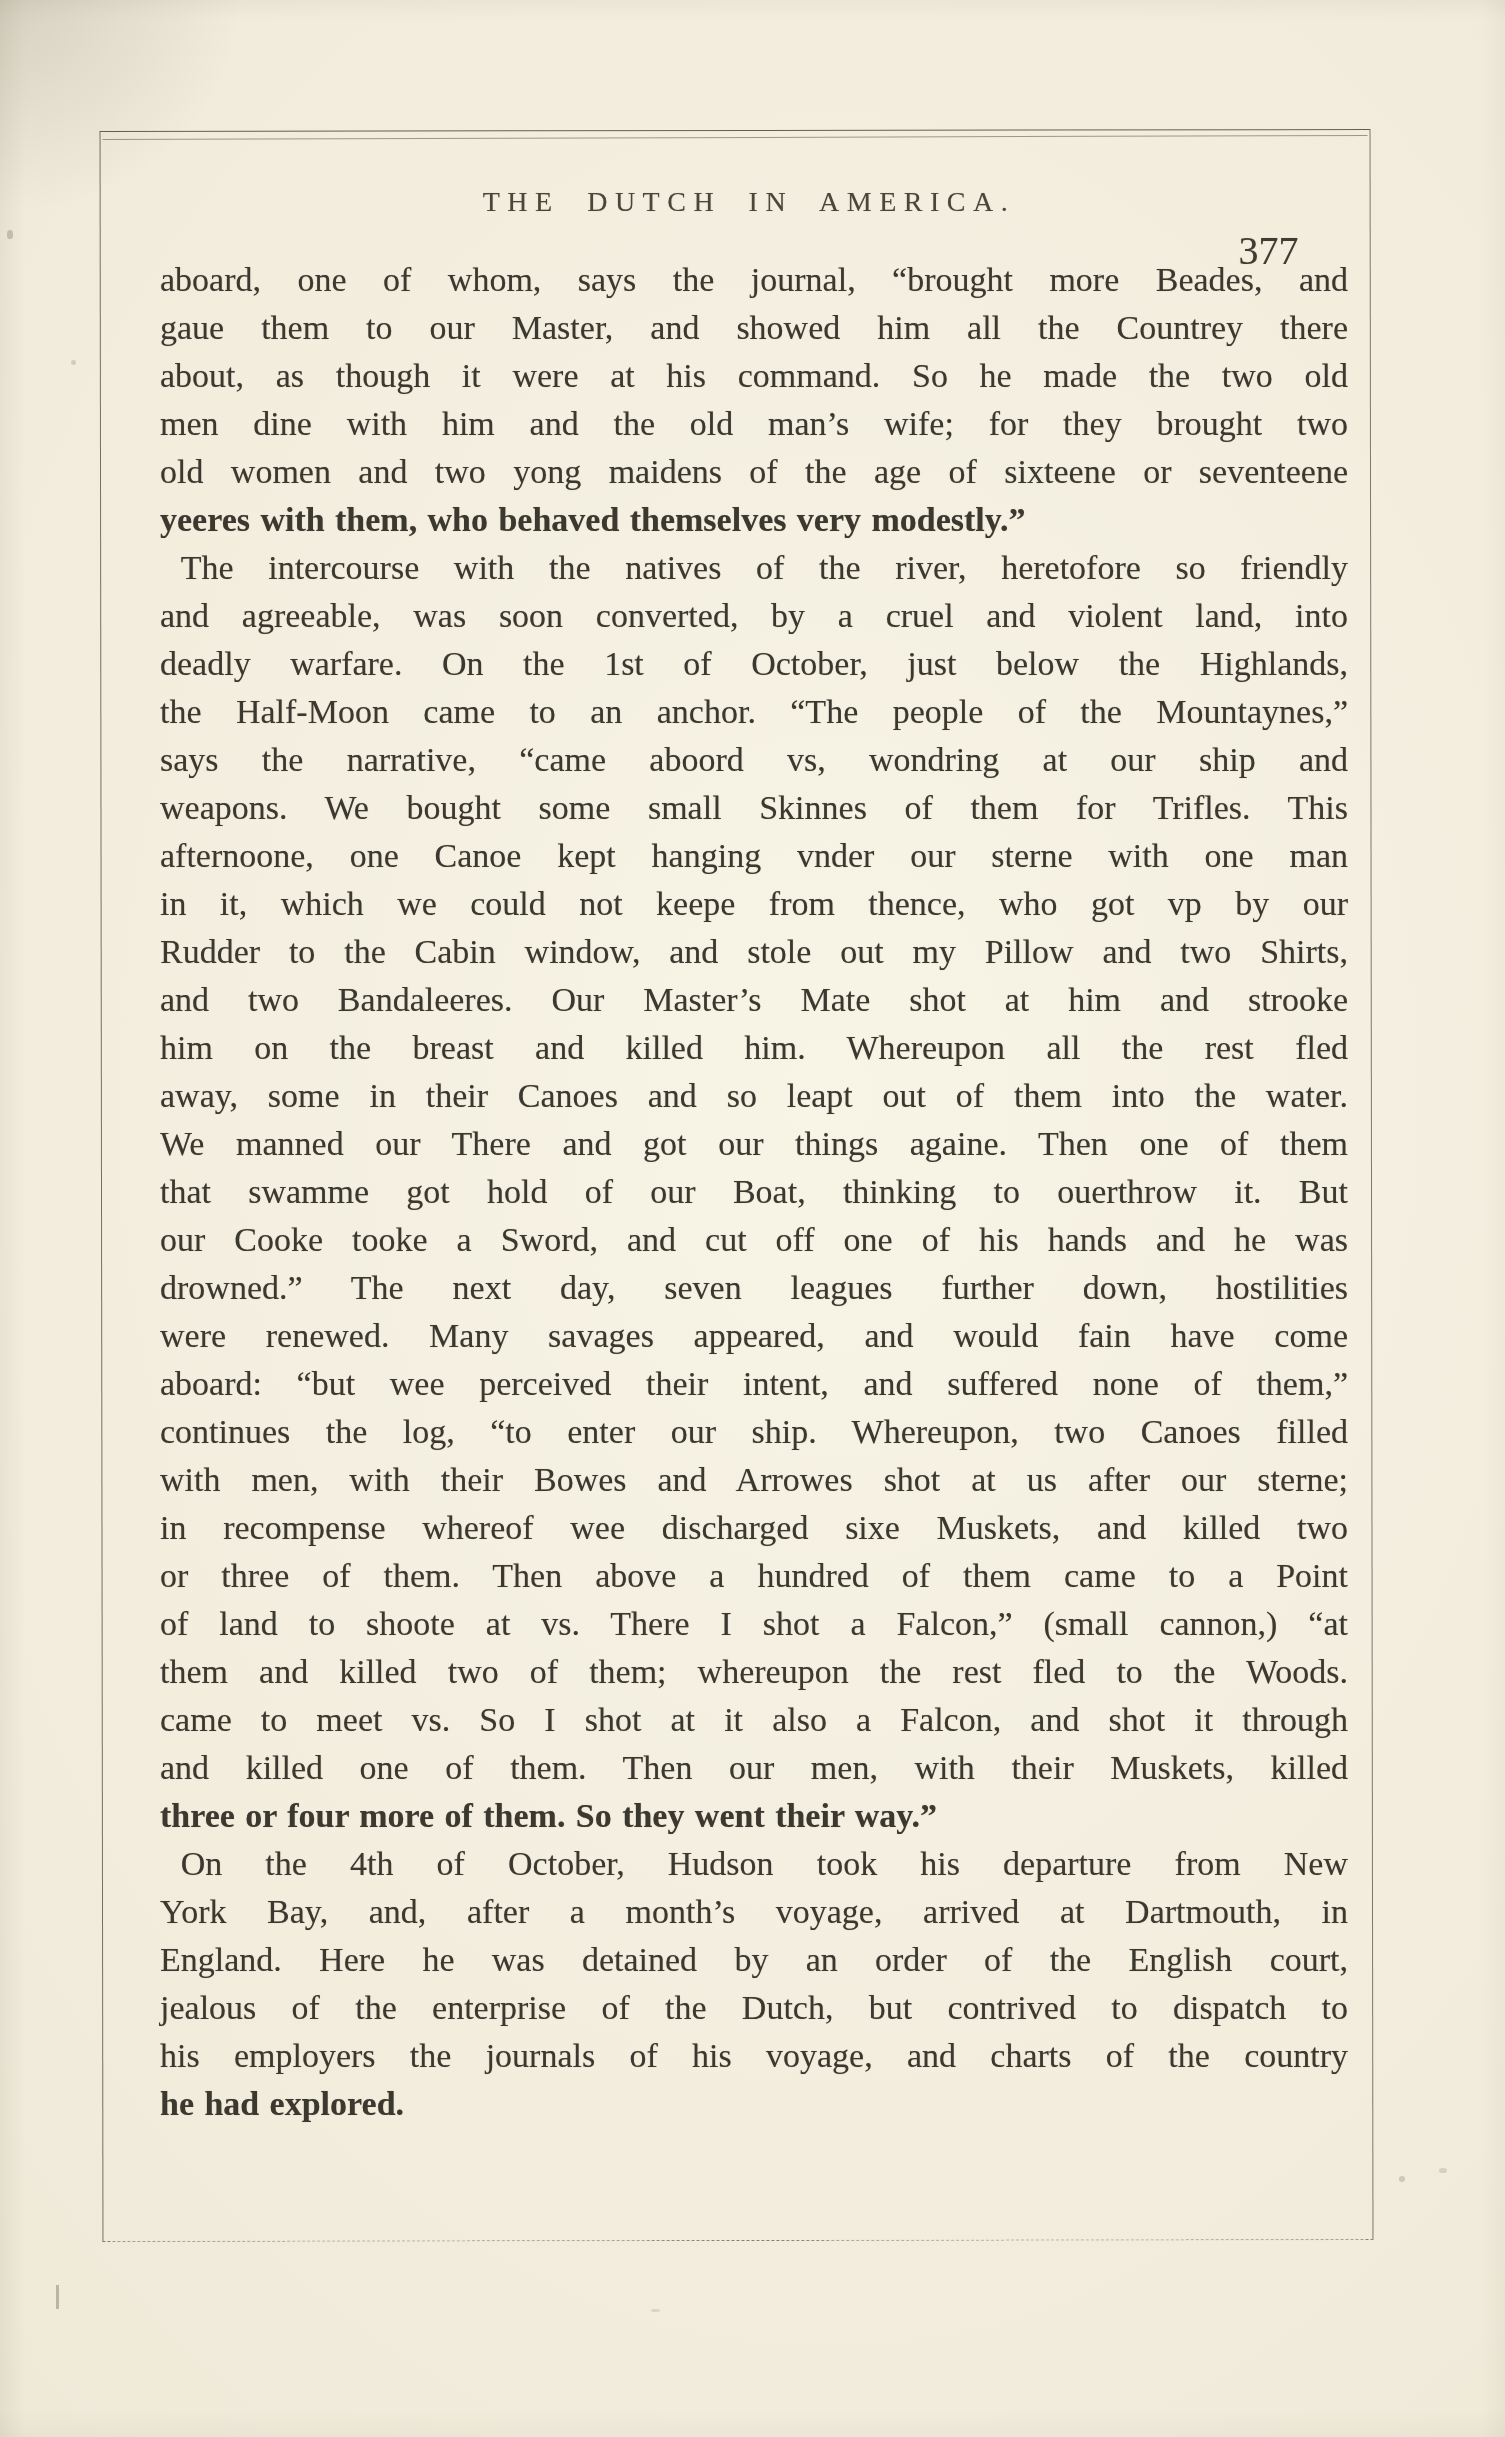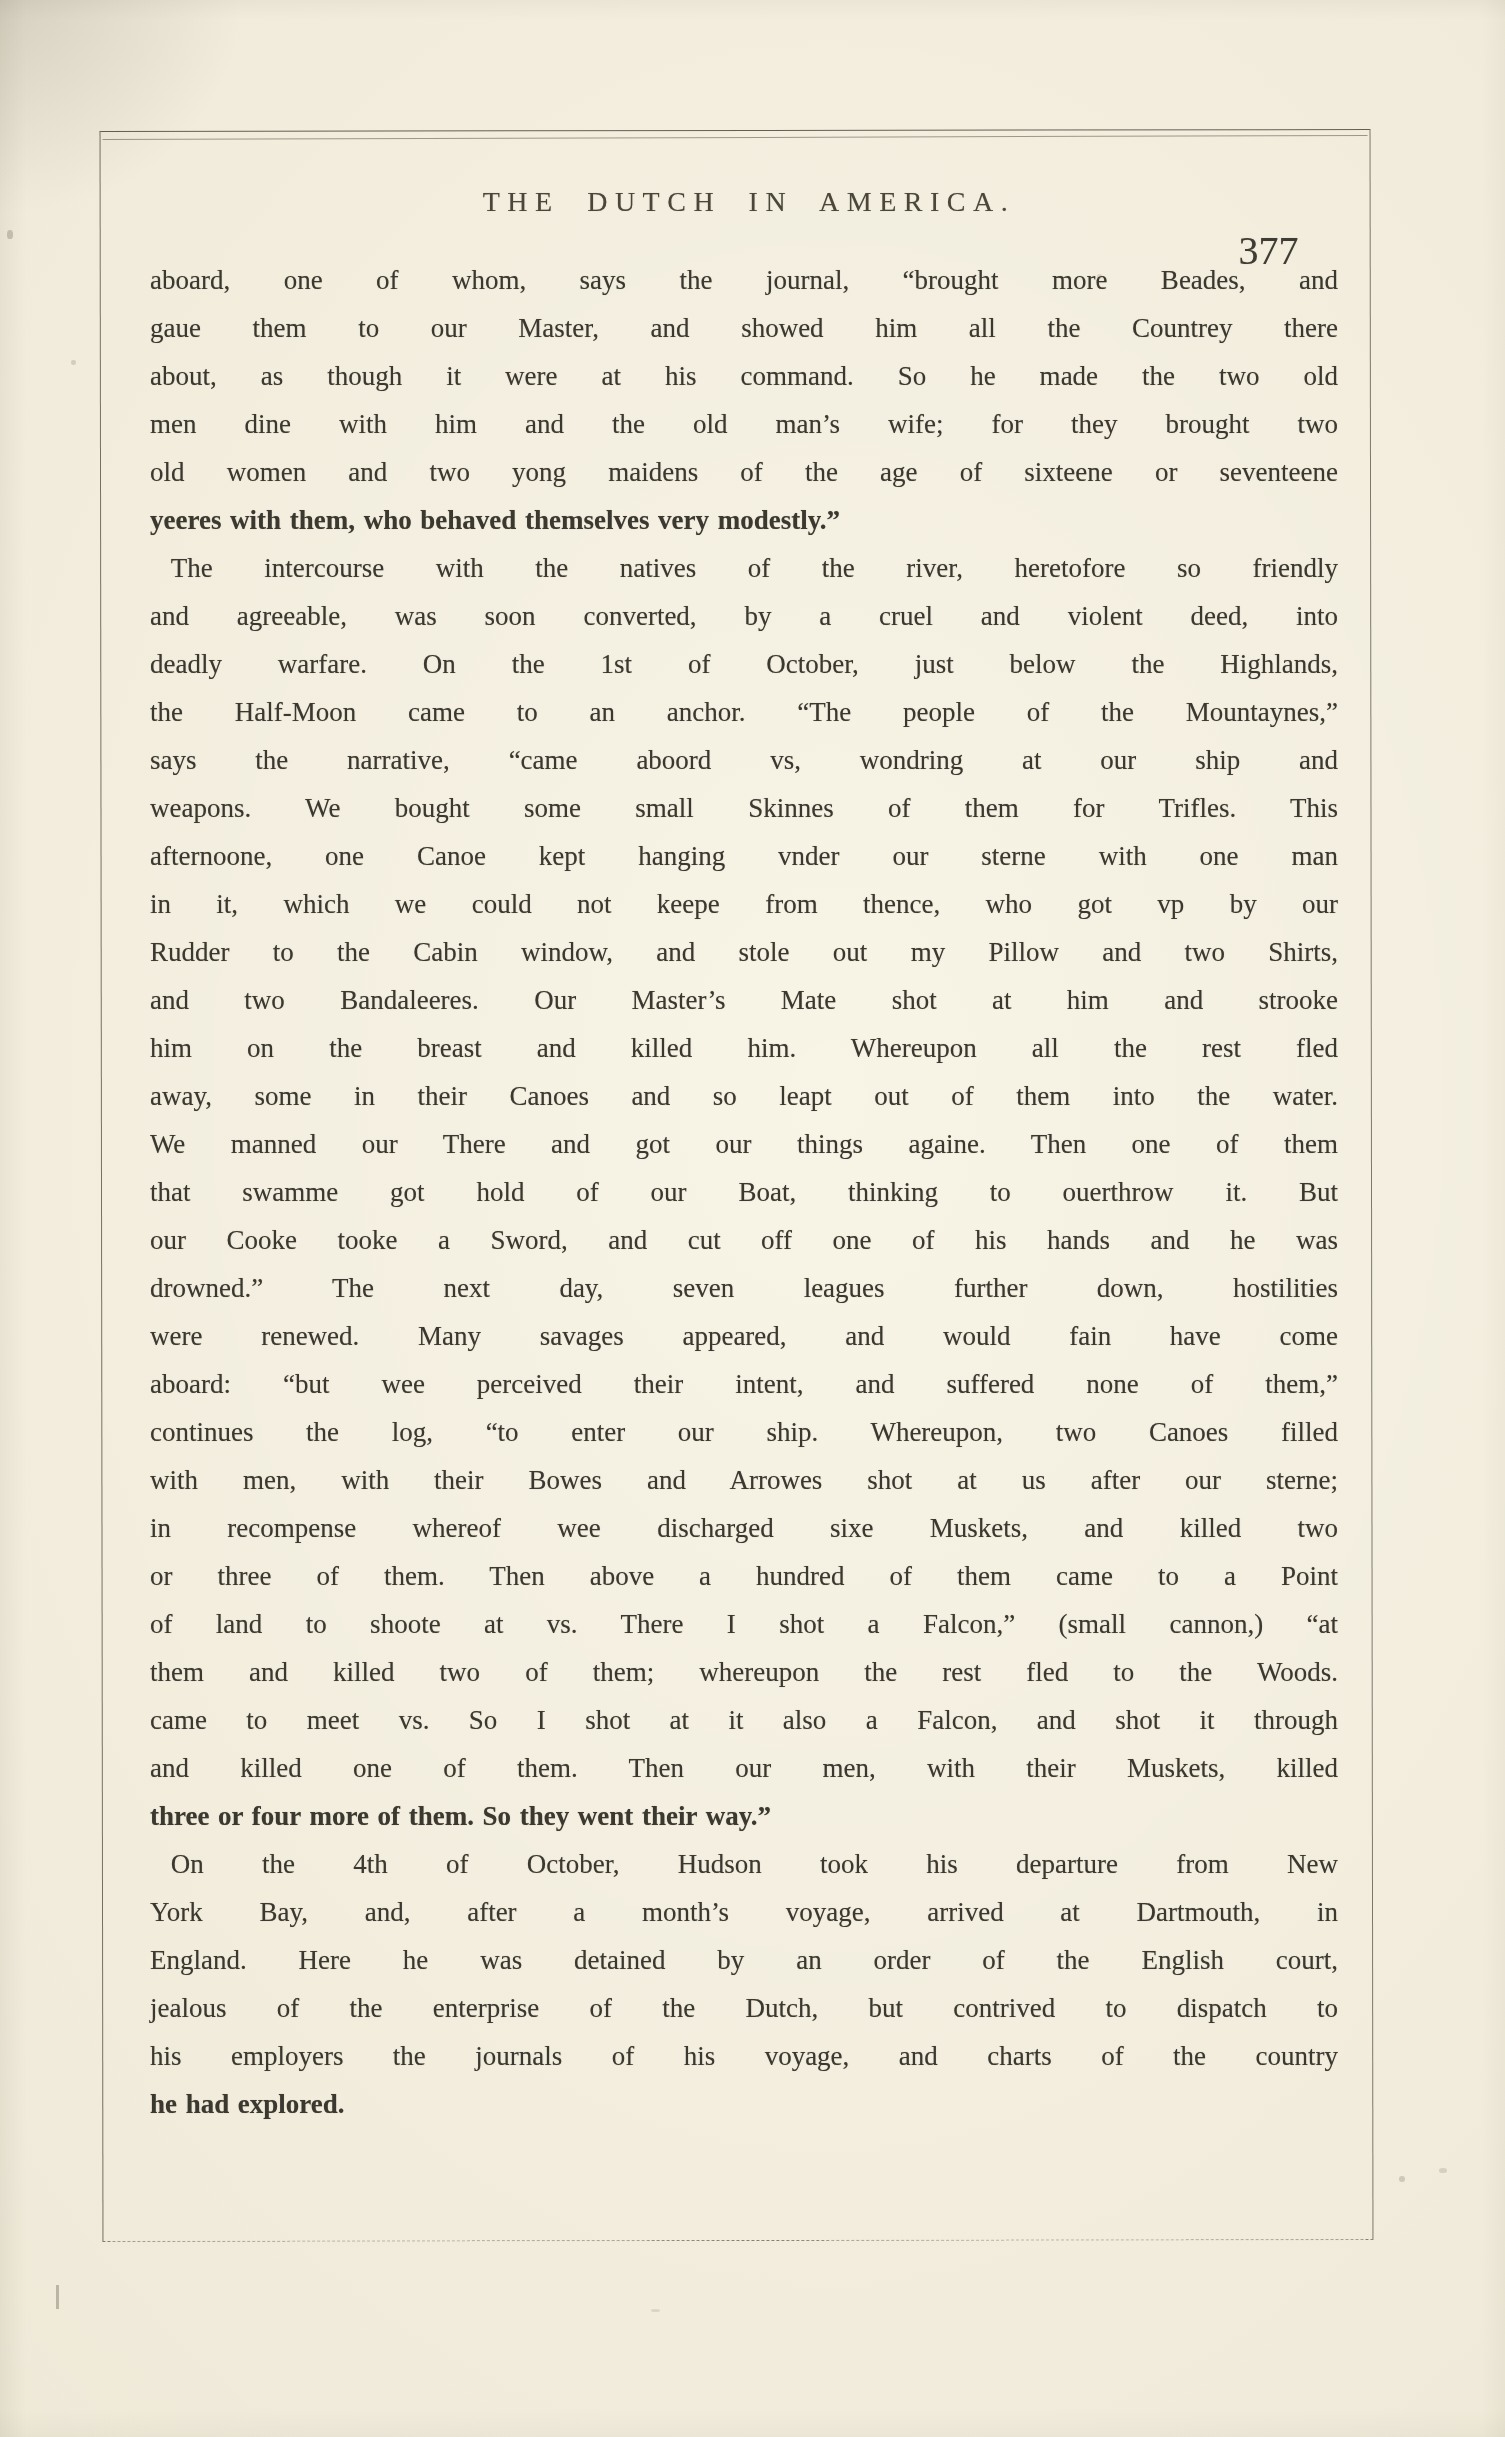--- a/index.html
+++ b/index.html
@@ -45,23 +45,23 @@
     text-shadow: 0 0 0.9px rgba(70,64,52,0.35);
   }
   .folio {
     position: absolute; left: 1217px; top: 194px; width: 103px;
     text-align: center;
     font-size: 40px; color: #3f3c33;
     text-shadow: 0 0 0.9px rgba(70,64,52,0.3);
     margin-top: 33px;
   }
   .body-text {
-    position: absolute; left: 150px; top: 256px; width: 1188px;
+    position: absolute; left: 160px; top: 256px; width: 1188px;
     color: #3b3830;
-    font-size: 27px;
+    font-size: 34px;
     text-shadow: 0 0 0.9px rgba(64,58,46,0.38);
   }
   .line {
     height: 48px; line-height: 48px;
     text-align: justify; text-align-last: justify;
     word-spacing: 1.9px;
     white-space: nowrap;
   }
   .line.short { text-align-last: left; white-space: normal; font-weight: bold; }
   .line.indent { text-indent: 20.7px; }
@@ -91,21 +91,21 @@
   <div class="folio">377</div>
 
   <div class="body-text">
     <div class="line">aboard, one of whom, says the journal, “brought more Beades, and</div>
     <div class="line">gaue them to our Master, and showed him all the Countrey there</div>
     <div class="line">about, as though it were at his command. So he made the two old</div>
     <div class="line">men dine with him and the old man’s wife; for they brought two</div>
     <div class="line">old women and two yong maidens of the age of sixteene or seventeene</div>
     <div class="line short">yeeres with them, who behaved themselves very modestly.”</div>
     <div class="line indent">The intercourse with the natives of the river, heretofore so friendly</div>
-    <div class="line">and agreeable, was soon converted, by a cruel and violent deed, into</div>
+    <div class="line">and agreeable, was soon converted, by a cruel and violent land, into</div>
     <div class="line">deadly warfare. On the 1st of October, just below the Highlands,</div>
     <div class="line">the Half-Moon came to an anchor. “The people of the Mountaynes,”</div>
     <div class="line">says the narrative, “came aboord vs, wondring at our ship and</div>
     <div class="line">weapons. We bought some small Skinnes of them for Trifles. This</div>
     <div class="line">afternoone, one Canoe kept hanging vnder our sterne with one man</div>
     <div class="line">in it, which we could not keepe from thence, who got vp by our</div>
     <div class="line">Rudder to the Cabin window, and stole out my Pillow and two Shirts,</div>
     <div class="line">and two Bandaleeres. Our Master’s Mate shot at him and strooke</div>
     <div class="line">him on the breast and killed him. Whereupon all the rest fled</div>
     <div class="line">away, some in their Canoes and so leapt out of them into the water.</div>

